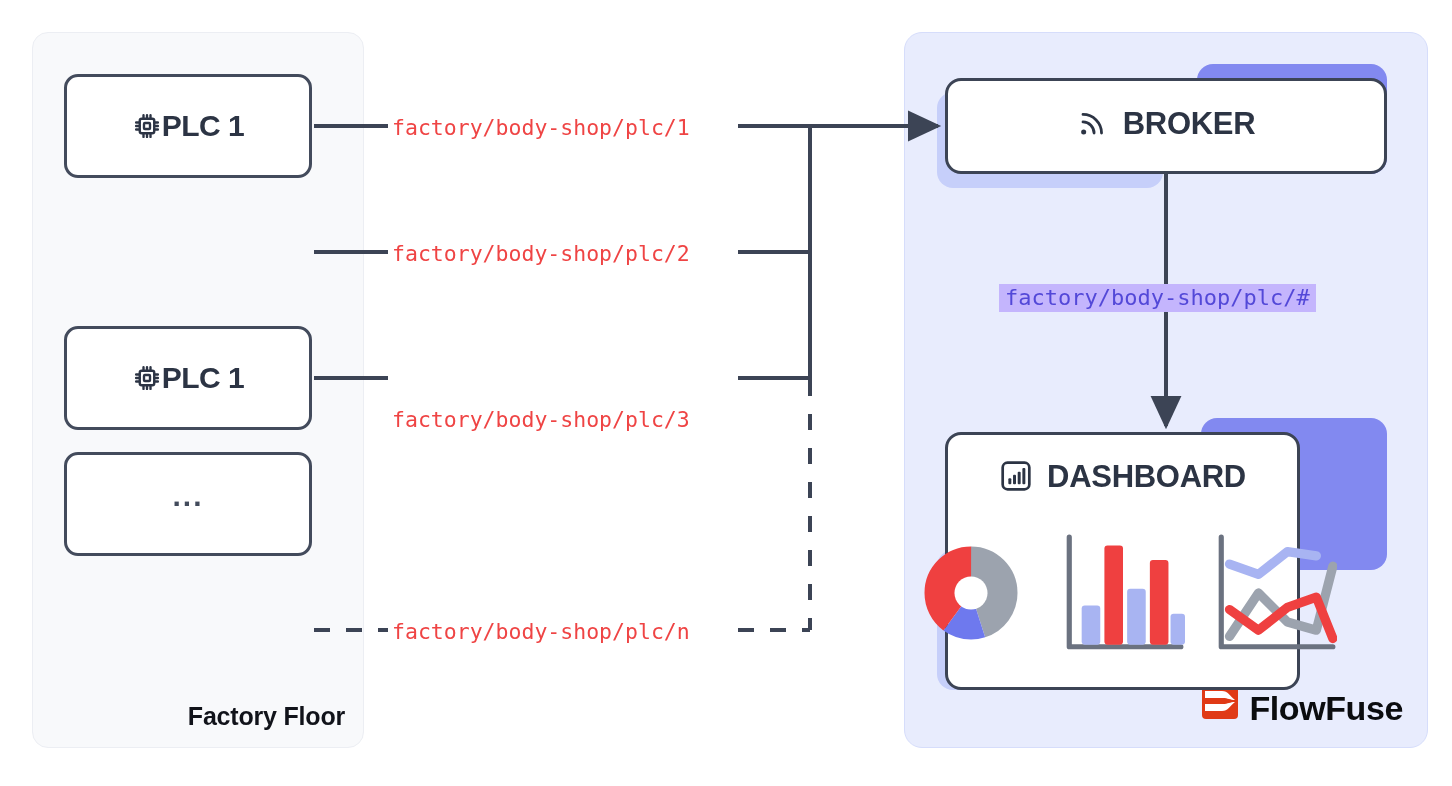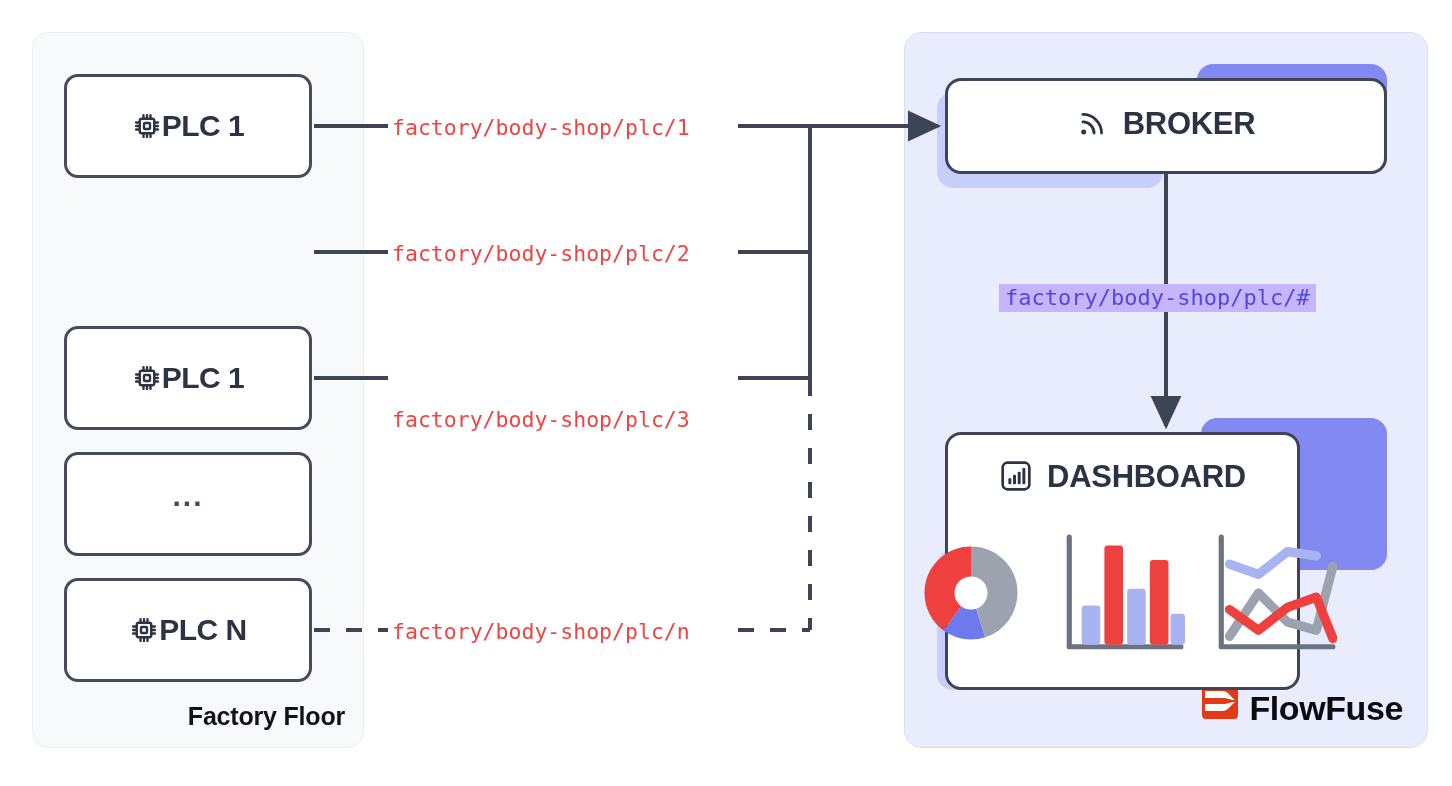--- a/index.html
+++ b/index.html
@@ -122,30 +122,20 @@
         <path d="M9.2 3.3v2.9M12 3.3v2.9M14.8 3.3v2.9M9.2 17.8v2.9M12 17.8v2.9M14.8 17.8v2.9M3.3 9.2h2.9M3.3 12h2.9M3.3 14.8h2.9M17.8 9.2h2.9M17.8 12h2.9M17.8 14.8h2.9"></path>
       </svg>
     </span>
     <span class="plc-label">PLC 1</span>
   </div>
 
   <div class="plc" style="top:452px;">
     <span class="dots-label">...</span>
   </div>
 
-  <div class="plc" style="top:578px;">
-    <span class="chip-ico">
-      <svg viewBox="0 0 24 24" width="30" height="30" fill="none" stroke="#2c3444" stroke-width="1.9" stroke-linecap="round">
-        <rect x="6.2" y="6.2" width="11.6" height="11.6" rx="1.6"></rect>
-        <rect x="9.6" y="9.6" width="4.8" height="4.8" rx="0.7"></rect>
-        <path d="M9.2 3.3v2.9M12 3.3v2.9M14.8 3.3v2.9M9.2 17.8v2.9M12 17.8v2.9M14.8 17.8v2.9M3.3 9.2h2.9M3.3 12h2.9M3.3 14.8h2.9M17.8 9.2h2.9M17.8 12h2.9M17.8 14.8h2.9"></path>
-      </svg>
-    </span>
-    <span class="plc-label">PLC N</span>
-  </div>
 
   <div class="right-panel">
     <div class="ff">
       <span class="ff-mark">
         <svg viewBox="0 0 36 36" width="36" height="36">
           <rect x="0" y="0" width="36" height="36" rx="4" fill="#e03a16"></rect>
           <path d="M3 8 L20 8 C26 8 28 13 33 17 C28 17 26 15 21 15 L3 15 Z" fill="#ffffff"></path>
           <path d="M3 21 L21 21 C26 21 28 19 33 19 C28 23 26 28 20 28 L3 28 Z" fill="#ffffff"></path>
           <path d="M33 17 L26 18 L33 19 Z" fill="#e03a16"></path>
         </svg>

